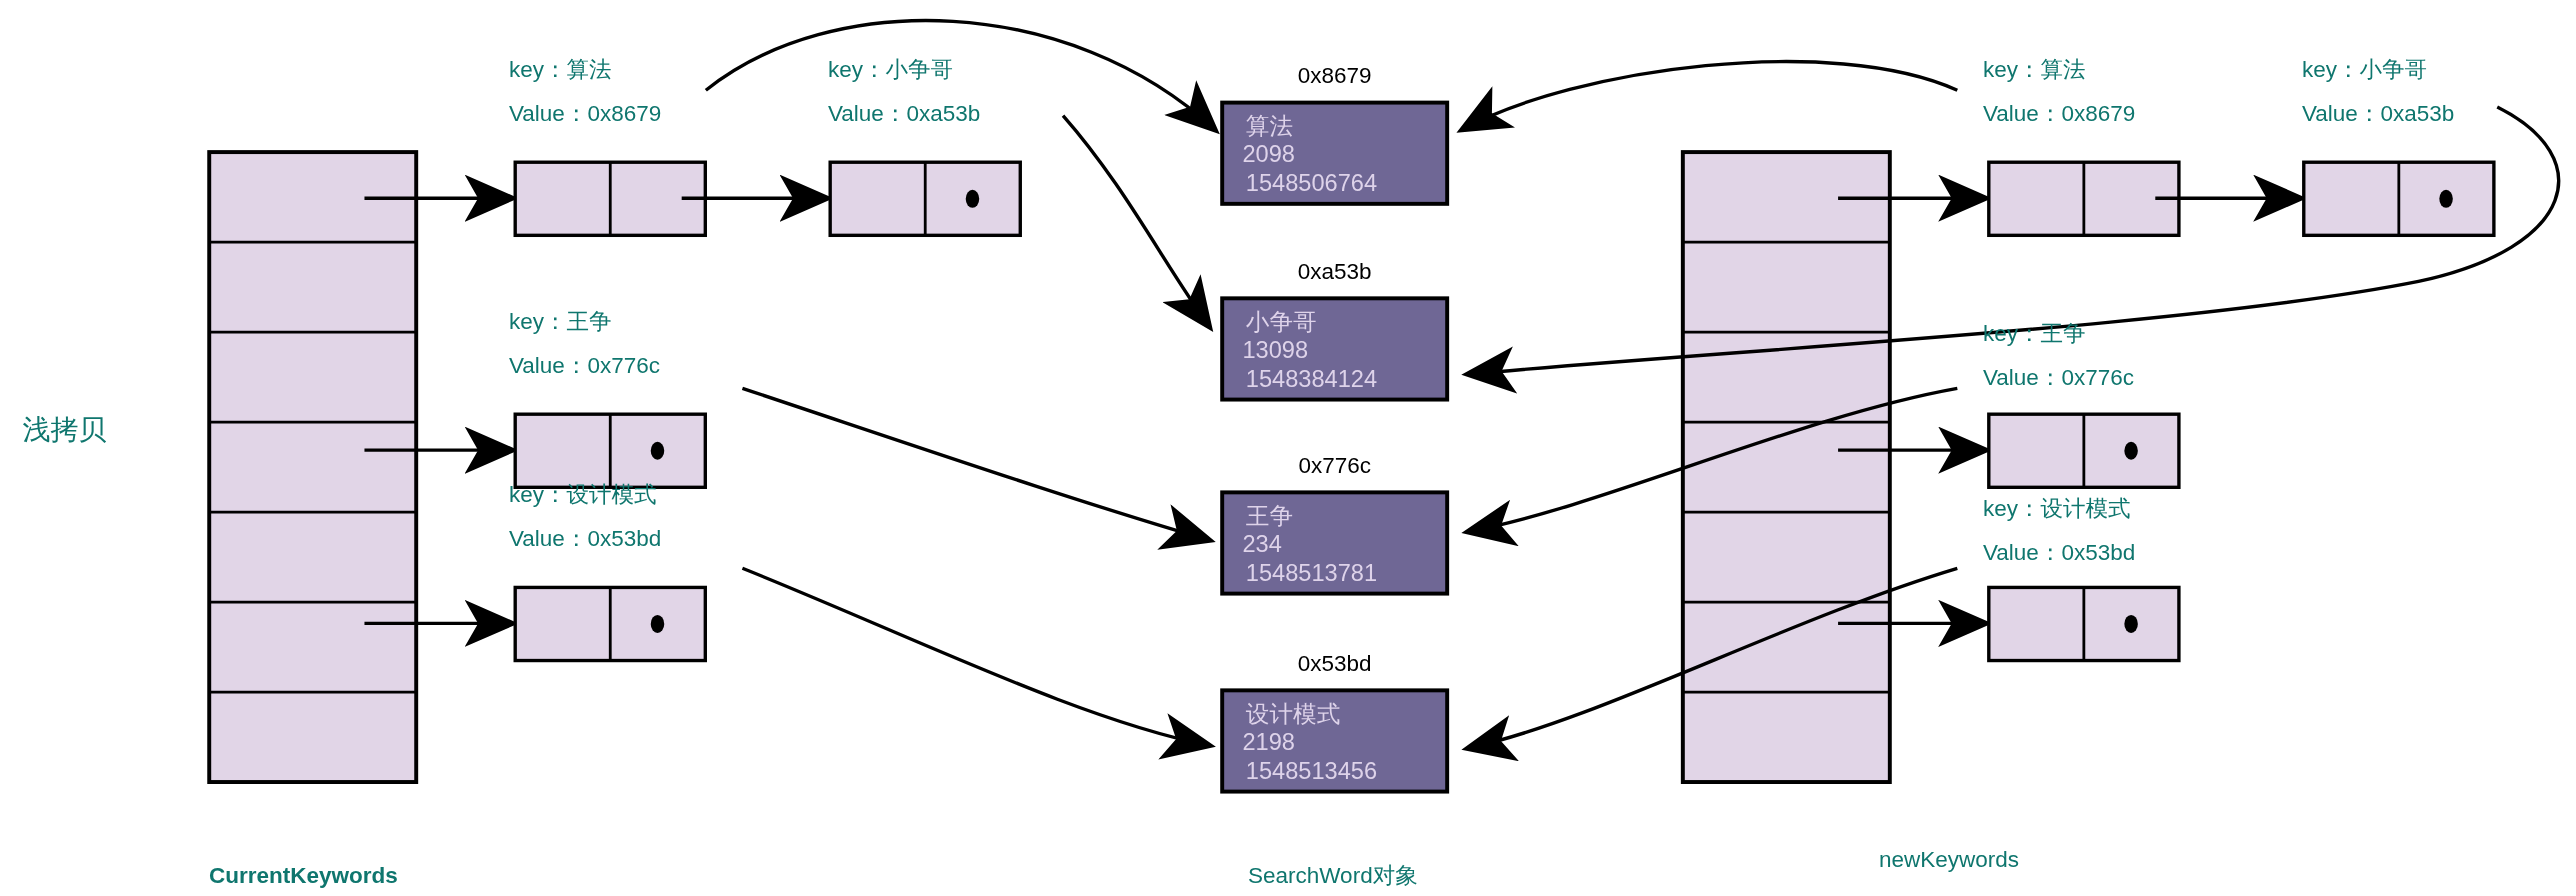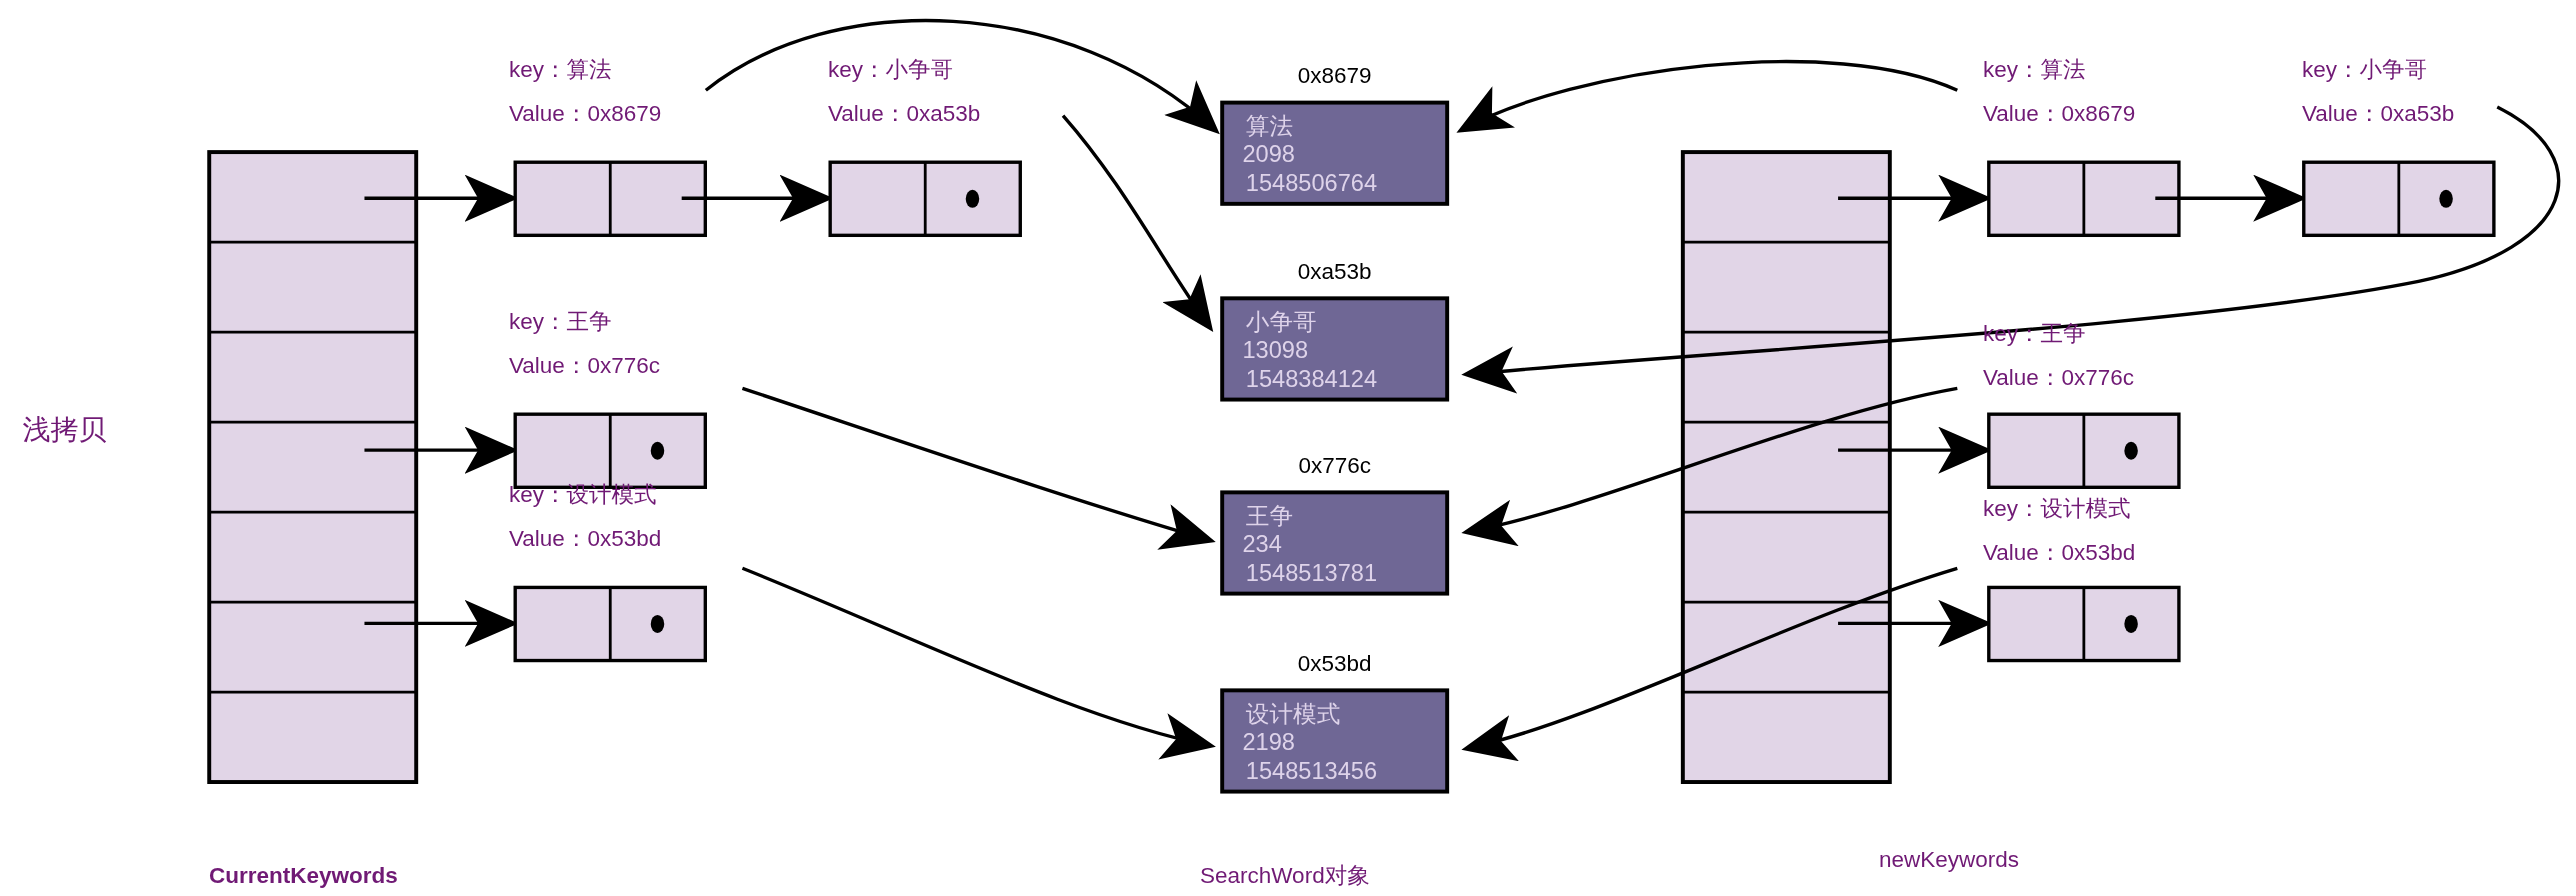--- a/index.html
+++ b/index.html
@@ -3,21 +3,21 @@
 <meta charset="utf-8">
 <title>Shallow Copy Diagram</title>
 <style>
   html,body{margin:0;padding:0;background:#ffffff;}
   body{
     font-family:"Liberation Sans","DejaVu Sans",sans-serif;
     width:2576px;height:897px;position:relative;overflow:hidden;
   }
   #stage{position:absolute;left:0;top:0;width:2576px;height:897px;}
   svg.layer{position:absolute;left:0;top:0;width:2576px;height:897px;}
-  .lbl{position:absolute;white-space:pre;color:#701a75;font-size:22.5px;line-height:1.0;}
+  .lbl{position:absolute;white-space:pre;color:#0f766e;font-size:22.5px;line-height:1.0;}
   .lbl.big{font-size:28px;}
   .lbl.bot{font-size:22.5px;}
   .obj-txt{fill:#ded3ea;font-size:42px;font-family:"Liberation Sans","DejaVu Sans",sans-serif;}
   .addr{fill:#000;font-size:40px;font-family:"Liberation Sans","DejaVu Sans",sans-serif;text-anchor:middle;}
 </style>
 </head>
 <body>
 
 <div id="stage">
 
@@ -167,17 +167,17 @@
   <div class="lbl" style="left:2302px;top:59px;">key：小争哥</div>
   <div class="lbl" style="left:2302px;top:103px;">Value：0xa53b</div>
 
   <div class="lbl" style="left:1983px;top:323px;">key：王争</div>
   <div class="lbl" style="left:1983px;top:367px;">Value：0x776c</div>
 
   <div class="lbl" style="left:1983px;top:498px;">key：设计模式</div>
   <div class="lbl" style="left:1983px;top:542px;">Value：0x53bd</div>
 
   <div class="lbl bot" style="left:209px;top:865px;font-weight:bold;">CurrentKeywords</div>
-  <div class="lbl bot" style="left:1200px;top:865px;">SearchWord对象</div>
+  <div class="lbl bot" style="left:1248px;top:865px;">SearchWord对象</div>
   <div class="lbl bot" style="left:1879px;top:849px;">newKeywords</div>
 
 </div>
 
 
 </body></html>

